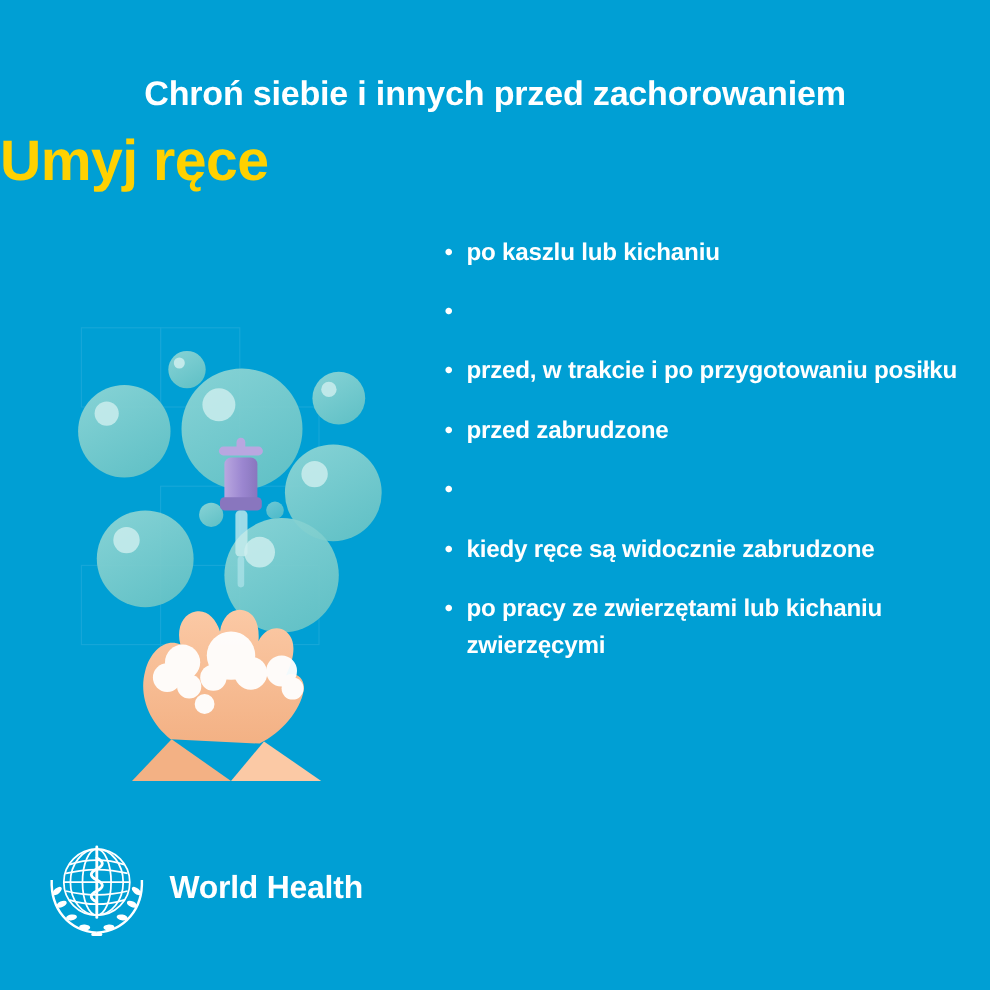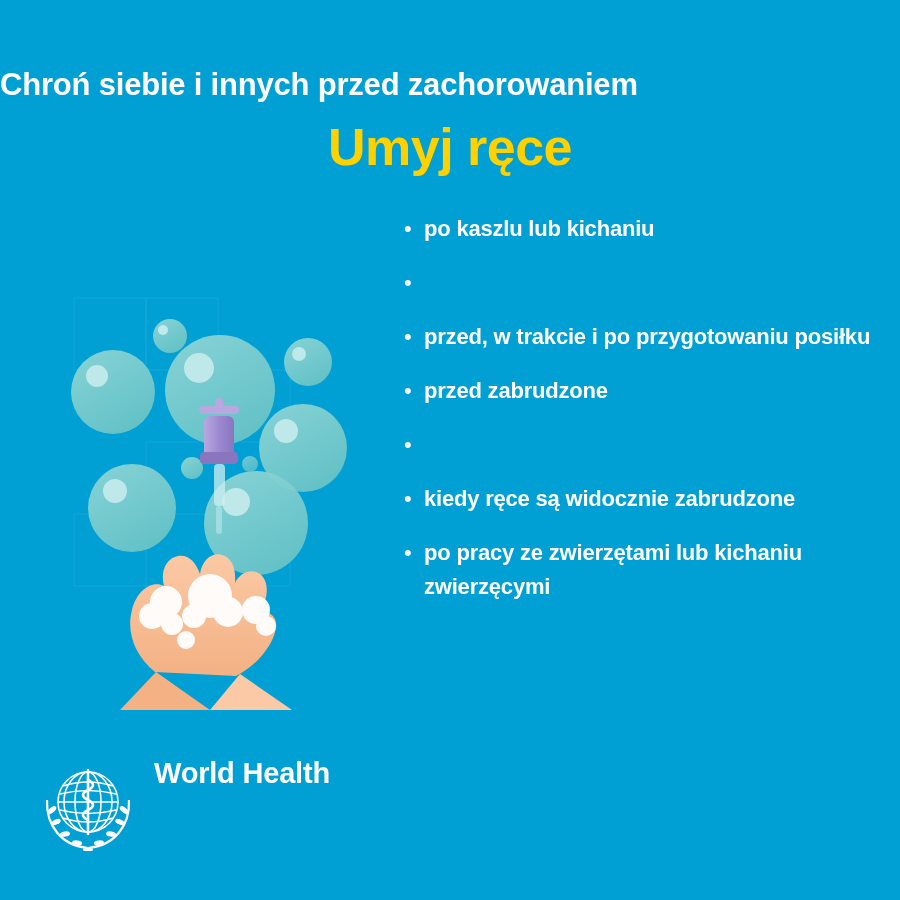--- a/index.html
+++ b/index.html
@@ -19,33 +19,33 @@
     height: 900px;
     background: #009FD4;
   }
 
   
   .headline {
     position: absolute;
     top: 68px;
     left: 0;
     width: 900px;
-    text-align: left;
+    text-align: center;
     color: #ffffff;
     font-size: 31px;
     font-weight: bold;
     letter-spacing: -0.2px;
     line-height: 1.1;
   }
   .subhead {
     position: absolute;
     top: 118px;
     left: 0;
     width: 900px;
-    text-align: center;
+    text-align: left;
     color: #FFD100;
     font-size: 52px;
     font-weight: bold;
     line-height: 1.15;
     letter-spacing: -0.5px;
   }
 
   
   .list {
     position: absolute;
@@ -83,21 +83,21 @@
     height: 430px;
   }
   .illustration svg { display: block; }
 
   
   .logo {
     position: absolute;
     left: 36px;
     bottom: 40px;
     display: flex;
-    align-items: flex-start;
+    align-items: center;
   }
   .logo-mark { width: 104px; height: 104px; flex: 0 0 auto; }
   .logo-text {
     margin-left: 14px;
     color: #ffffff;
     font-size: 29px;
     font-weight: bold;
     line-height: 1.22;
     letter-spacing: -0.2px;
   }

